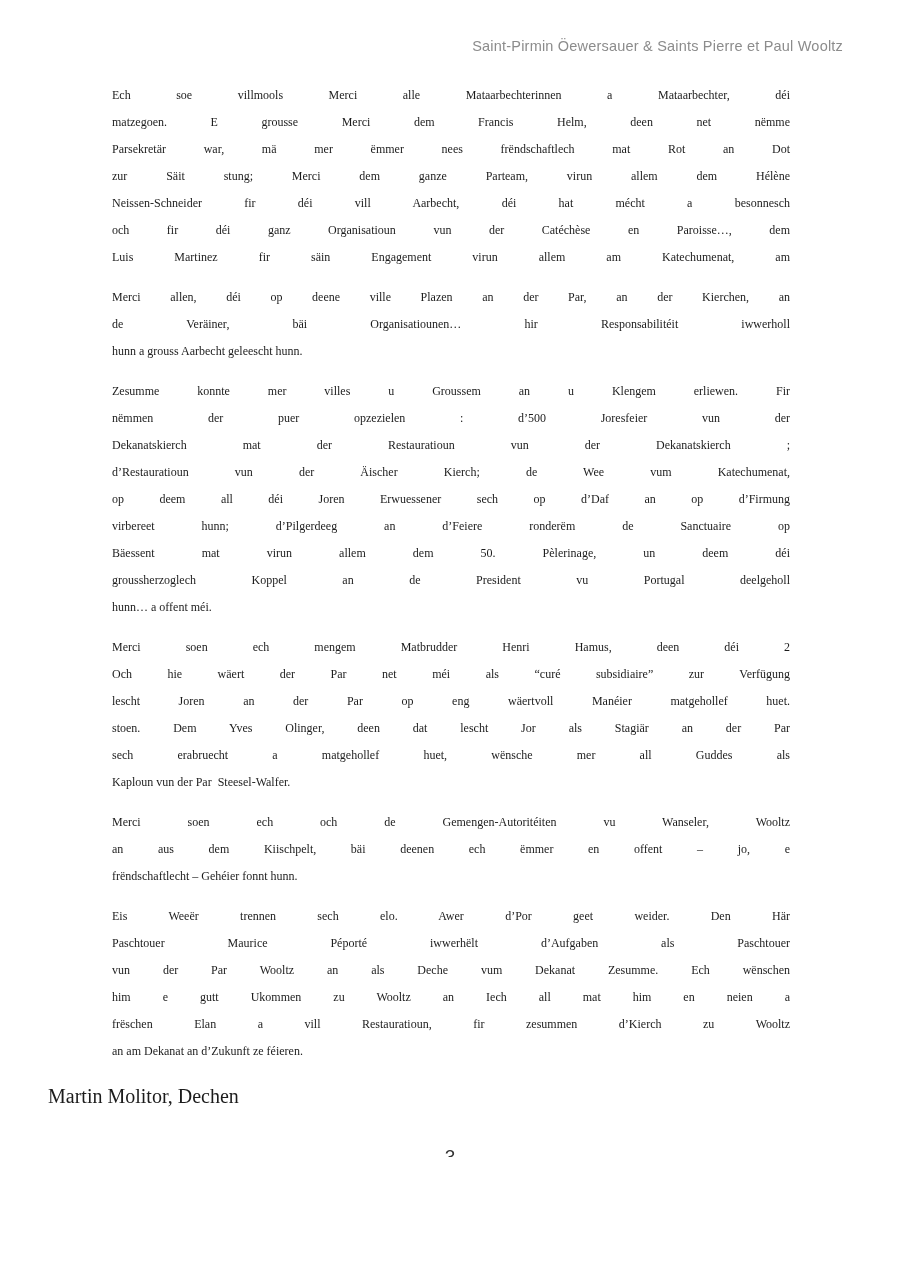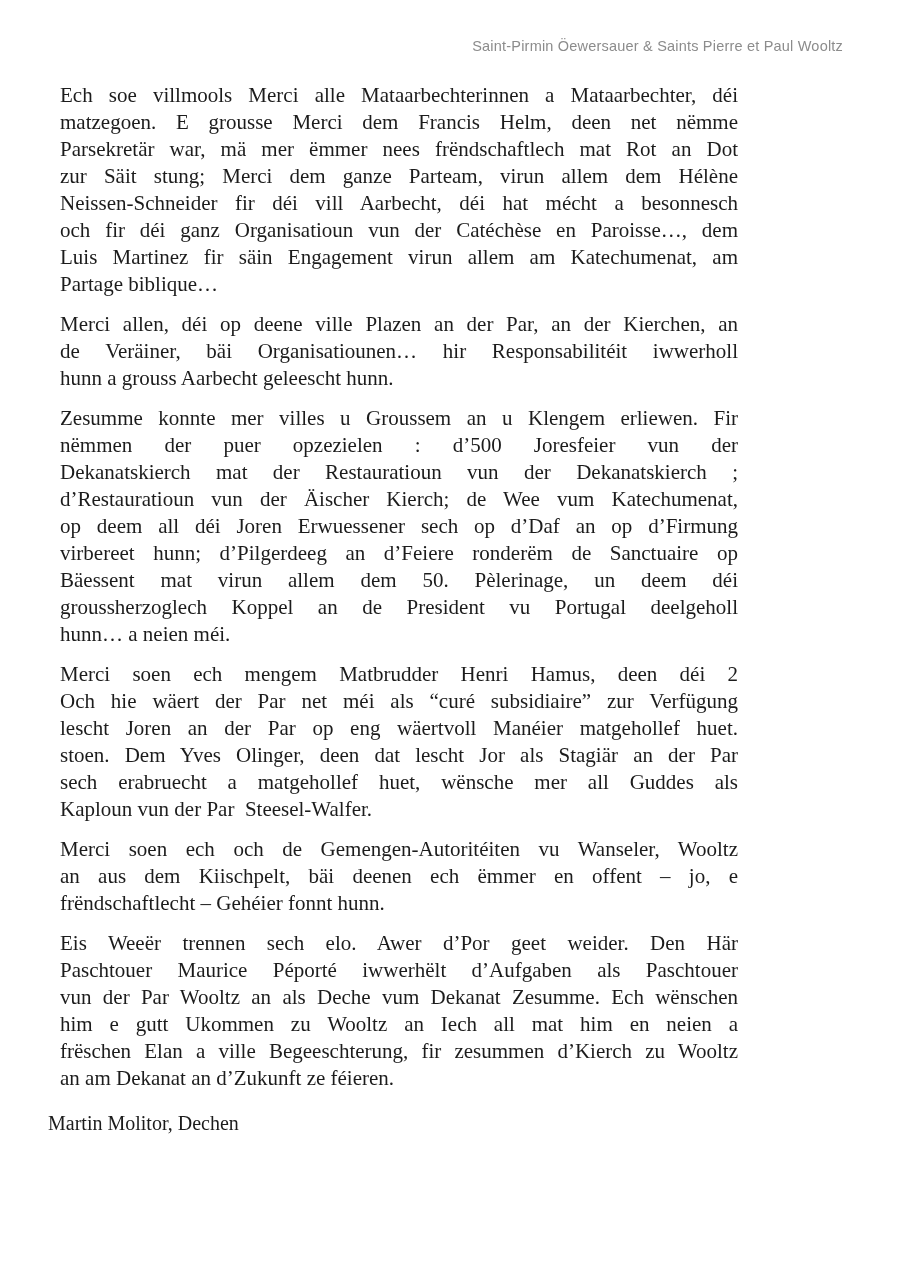--- a/index.html
+++ b/index.html
@@ -17,24 +17,24 @@
   }
   .running-header {
     margin: 38px 57px 0 0;
     text-align: right;
     font-family: "Liberation Sans", sans-serif;
     font-size: 14.5px;
     letter-spacing: 0.2px;
     color: #8c8c8c;
   }
   .document-body {
-    margin: 28px 110px 0 60px;
+    margin: 28px 110px 0 112px;
     width: 678px;
     color: #1c1c1c;
-    font-size: 21px;
+    font-size: 12px;
     line-height: 27px;
   }
   .para {
     margin: 0 0 13px 0;
   }
   .line {
     text-align: justify;
     text-align-last: justify;
   }
   .line.last {
@@ -62,57 +62,56 @@
 
   <div class="document-body">
       <div class="para">
         <div class="line">Ech soe villmools Merci alle Mataarbechterinnen a Mataarbechter, déi</div>
         <div class="line">matzegoen. E grousse Merci dem Francis Helm, deen net nëmme</div>
         <div class="line">Parsekretär war, mä mer ëmmer nees frëndschaftlech mat Rot an Dot</div>
         <div class="line">zur Säit stung; Merci dem ganze Parteam, virun allem dem Hélène</div>
         <div class="line">Neissen-Schneider fir déi vill Aarbecht, déi hat mécht a besonnesch</div>
         <div class="line">och fir déi ganz Organisatioun vun der Catéchèse en Paroisse…, dem</div>
         <div class="line">Luis Martinez fir säin Engagement virun allem am Katechumenat, am</div>
-        <div class="line last">Partage biblique…</div>
       </div>
       <div class="para">
         <div class="line">Merci allen, déi op deene ville Plazen an der Par, an der Kierchen, an</div>
         <div class="line">de Veräiner, bäi Organisatiounen… hir Responsabilitéit iwwerholl</div>
         <div class="line last">hunn a grouss Aarbecht geleescht hunn.</div>
       </div>
       <div class="para">
         <div class="line">Zesumme konnte mer villes u Groussem an u Klengem erliewen. Fir</div>
         <div class="line">nëmmen der puer opzezielen&nbsp;: d’500&nbsp;Joresfeier vun der</div>
         <div class="line">Dekanatskierch mat der Restauratioun vun der Dekanatskierch&nbsp;;</div>
         <div class="line">d’Restauratioun vun der Äischer Kierch; de Wee vum Katechumenat,</div>
         <div class="line">op deem all déi&nbsp;Joren Erwuessener sech op d’Daf an op d’Firmung</div>
         <div class="line">virbereet hunn; d’Pilgerdeeg an d’Feiere ronderëm de Sanctuaire op</div>
         <div class="line">Bäessent mat virun allem dem 50. Pèlerinage, un deem déi</div>
         <div class="line">groussherzoglech Koppel an de President vu Portugal deelgeholl</div>
-        <div class="line last">hunn… a neien méi.</div>
+        <div class="line last">hunn… a offent méi.</div>
       </div>
       <div class="para">
         <div class="line">Merci soen ech mengem Matbrudder Henri Hamus, deen déi 2</div>
         <div class="line">Och hie wäert der Par net méi als “curé subsidiaire” zur Verfügung</div>
         <div class="line">lescht&nbsp;Joren an der Par op eng wäertvoll Manéier matgehollef huet.</div>
         <div class="line">stoen. Dem Yves Olinger, deen dat lescht Jor als Stagiär an der Par</div>
         <div class="line">sech erabruecht a matgehollef huet, wënsche mer all Guddes als</div>
         <div class="line last">Kaploun vun der Par &nbsp;Steesel-Walfer.</div>
       </div>
       <div class="para">
         <div class="line">Merci soen ech och de Gemengen-Autoritéiten vu Wanseler, Wooltz</div>
         <div class="line">an aus dem Kiischpelt, bäi&nbsp;deenen ech ëmmer en&nbsp;offent – jo, e</div>
         <div class="line last">frëndschaftlecht – Gehéier fonnt hunn.</div>
       </div>
       <div class="para">
         <div class="line">Eis Weeër trennen sech elo. Awer d’Por geet weider. Den Här</div>
         <div class="line">Paschtouer Maurice Péporté&nbsp;iwwerhëlt d’Aufgaben als Paschtouer</div>
         <div class="line">vun der Par Wooltz an als Deche vum Dekanat Zesumme. Ech wënschen</div>
         <div class="line">him e gutt Ukommen zu Wooltz an Iech all mat him en neien a</div>
-        <div class="line">frëschen Elan a ville Begeeschterung, fir zesummen d’Kierch zu Wooltz</div>
+        <div class="line">frëschen Elan a vill Restauratioun, fir zesummen d’Kierch zu Wooltz</div>
         <div class="line last">an am Dekanat an d’Zukunft ze féieren.</div>
       </div>
     </div>
 
   <div class="signature">Martin Molitor, Dechen</div>
 
   <div class="page-number">3</div>
 </div>
 
 </body></html>

